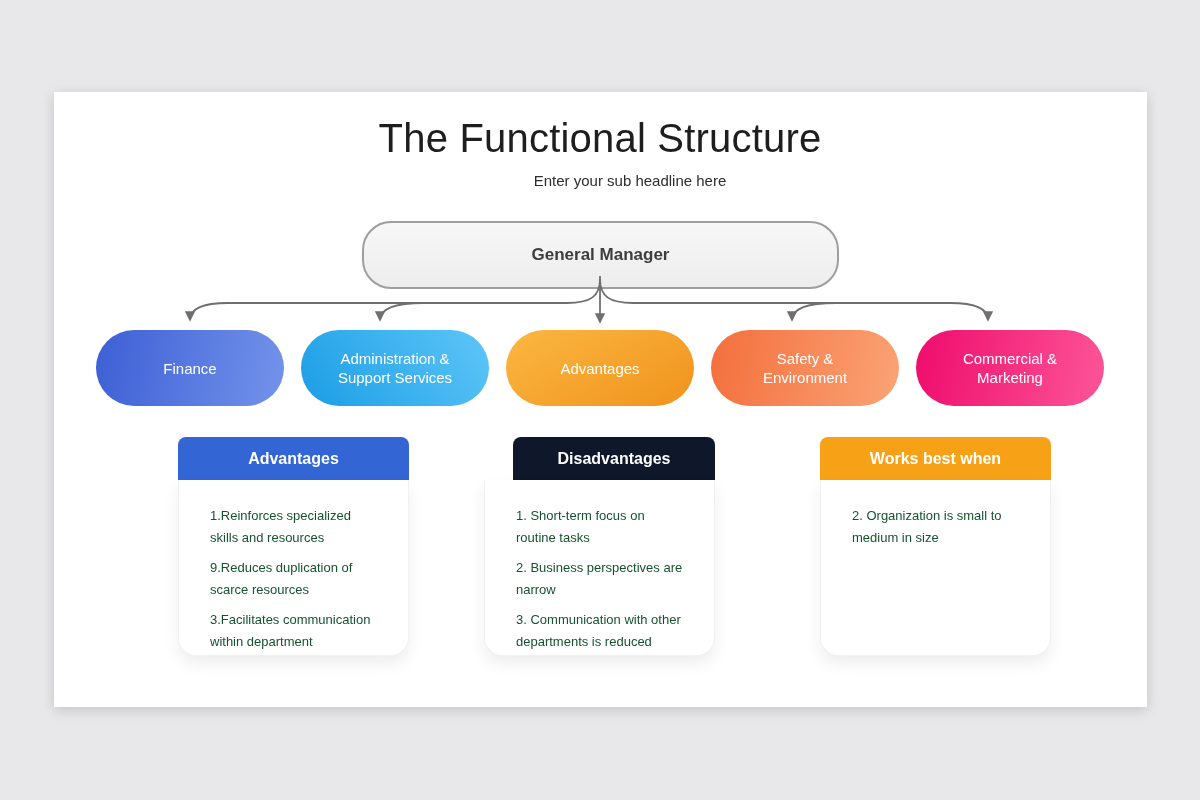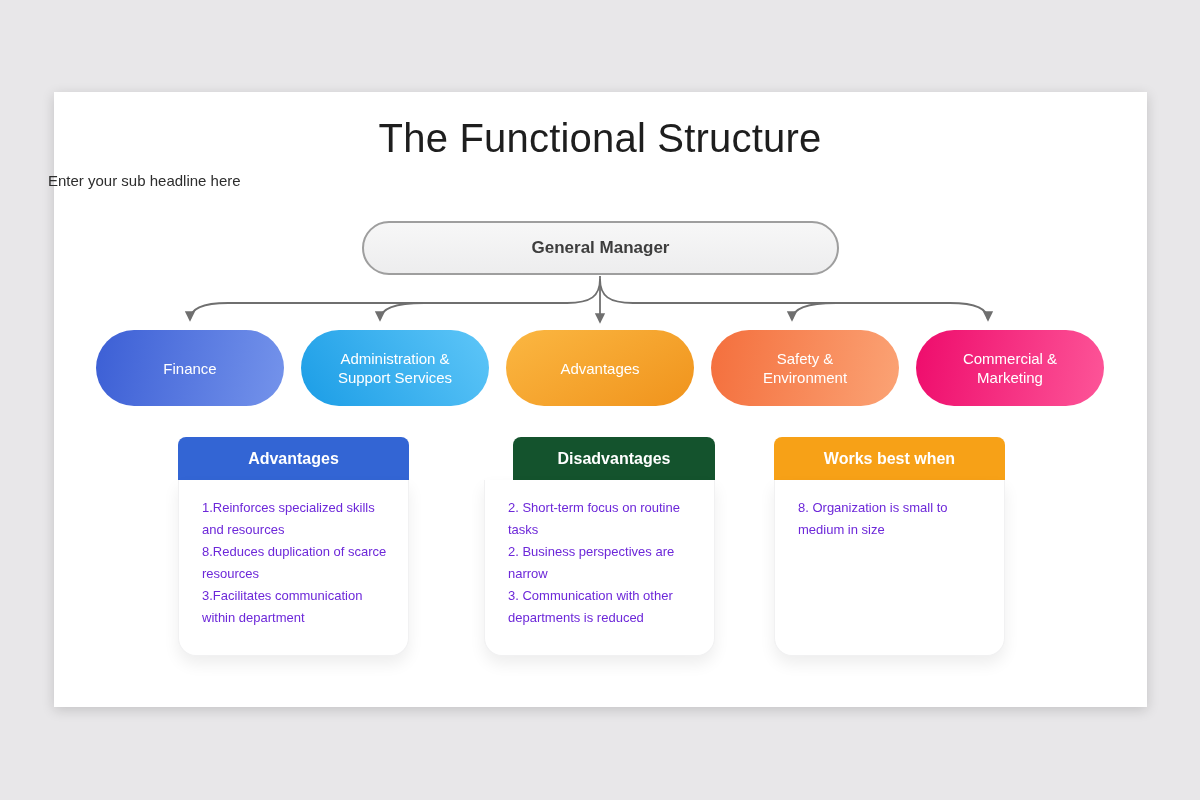--- a/index.html
+++ b/index.html
@@ -15,25 +15,25 @@
     position:absolute;left:54px;top:92px;width:1093px;height:615px;
     background:#ffffff;
     box-shadow:0 3px 12px rgba(0,0,0,0.16);
   }
   .title{
     position:absolute;left:0;right:0;top:116px;
     text-align:center;font-size:40px;font-weight:500;
     color:#1e1e1e;letter-spacing:0.2px;
   }
   .subtitle{
-    position:absolute;left:0;right:0;top:172px;
-    font-size:15px;font-weight:400;color:#2d2d2d;margin-left:48px;
+    position:absolute;left:12px;right:0;top:172px;
+    text-align:center;font-size:15px;font-weight:400;color:#2d2d2d;margin-left:48px;
   }
   .gm-pill{
-    position:absolute;left:362px;top:221px;width:477px;height:54px;
+    position:absolute;left:362px;top:221px;width:477px;height:68px;
     background:linear-gradient(180deg,#f7f7f7,#ededee);
     border:2px solid #9e9e9e;border-radius:29px;
     box-sizing:border-box;
     display:flex;align-items:center;justify-content:center;
   }
   .gm-pill span{font-size:17px;font-weight:700;color:#3d3d3d;}
   svg.connectors{position:absolute;left:0;top:0;width:1200px;height:800px;pointer-events:none;}
   .dept{
     position:absolute;top:330px;width:188px;height:76px;border-radius:38px;
     display:flex;align-items:center;justify-content:center;text-align:center;
@@ -43,38 +43,38 @@
     color:#ffffff;font-size:15px;font-weight:500;line-height:19px;
   }
   .dept-finance   {left:96px; background:linear-gradient(100deg,#3c5fd5,#7493eb);}
   .dept-admin     {left:301px;background:linear-gradient(55deg,#1b9de6,#5ec6f8);}
   .dept-operations{left:506px;background:linear-gradient(150deg,#fbb742,#f0931c);}
   .dept-safety    {left:711px;background:linear-gradient(100deg,#f46f3d,#fba375);}
   .dept-commercial{left:916px;background:linear-gradient(100deg,#ee0c6c,#fd5598);}
   .card{position:absolute;top:437px;width:231px;}
   .card-1{left:178px;}
   .card-2{left:484px;}
-  .card-3{left:774px;}
+  .card-3{left:820px;}
   .card-head{
     height:43px;border-radius:8px 8px 0 0;
     display:flex;align-items:center;justify-content:center;
     color:#ffffff;font-size:16px;font-weight:700;
   }
   .card-1 .card-head{background:#3365d4;}
-  .card-2 .card-head{background:#14532d;margin-left:29px;}
+  .card-2 .card-head{background:#0f172a;margin-left:29px;}
   .card-3 .card-head{background:#f7a117;}
   .card-body{
     height:176px;box-sizing:border-box;
     background:#ffffff;border-radius:0 0 18px 18px;
     border:1px solid #f1f1f2;border-top:none;
     box-shadow:0 8px 16px rgba(0,0,0,0.07);
     padding:17px 19px 0 23px;
   }
   .card-body p{
-    margin:0;font-size:13px;line-height:22px;color:#6d28d9;font-weight:400;
+    margin:8px;font-size:13px;line-height:22px;color:#14532d;font-weight:400;
   }
 </style>
 </head>
 <body>
 
 <div class="stage">
   <div class="panel"></div>
 
   <div class="title">The Functional Structure</div>
   <div class="subtitle">Enter your sub headline here</div>
@@ -111,33 +111,33 @@
     <span>Safety &amp; Environment</span>
   </div>
   <div class="dept dept-commercial">
     <span>Commercial &amp; Marketing</span>
   </div>
 
   <div class="card card-1">
     <div class="card-head">Advantages</div>
     <div class="card-body">
       <p>1.Reinforces specialized skills and resources</p>
-      <p>8.Reduces duplication of scarce resources</p>
+      <p>9.Reduces duplication of scarce resources</p>
       <p>3.Facilitates communication within department</p>
     </div>
   </div>
 
   <div class="card card-2">
     <div class="card-head">Disadvantages</div>
     <div class="card-body">
-      <p>2. Short-term focus on routine tasks</p>
+      <p>1. Short-term focus on routine tasks</p>
       <p>2. Business perspectives are narrow</p>
       <p>3. Communication with other departments is reduced</p>
     </div>
   </div>
 
   <div class="card card-3">
     <div class="card-head">Works best when</div>
     <div class="card-body">
-      <p>8. Organization is small to medium in size</p>
+      <p>2. Organization is small to medium in size</p>
     </div>
   </div>
 </div>
 
 </body></html>

